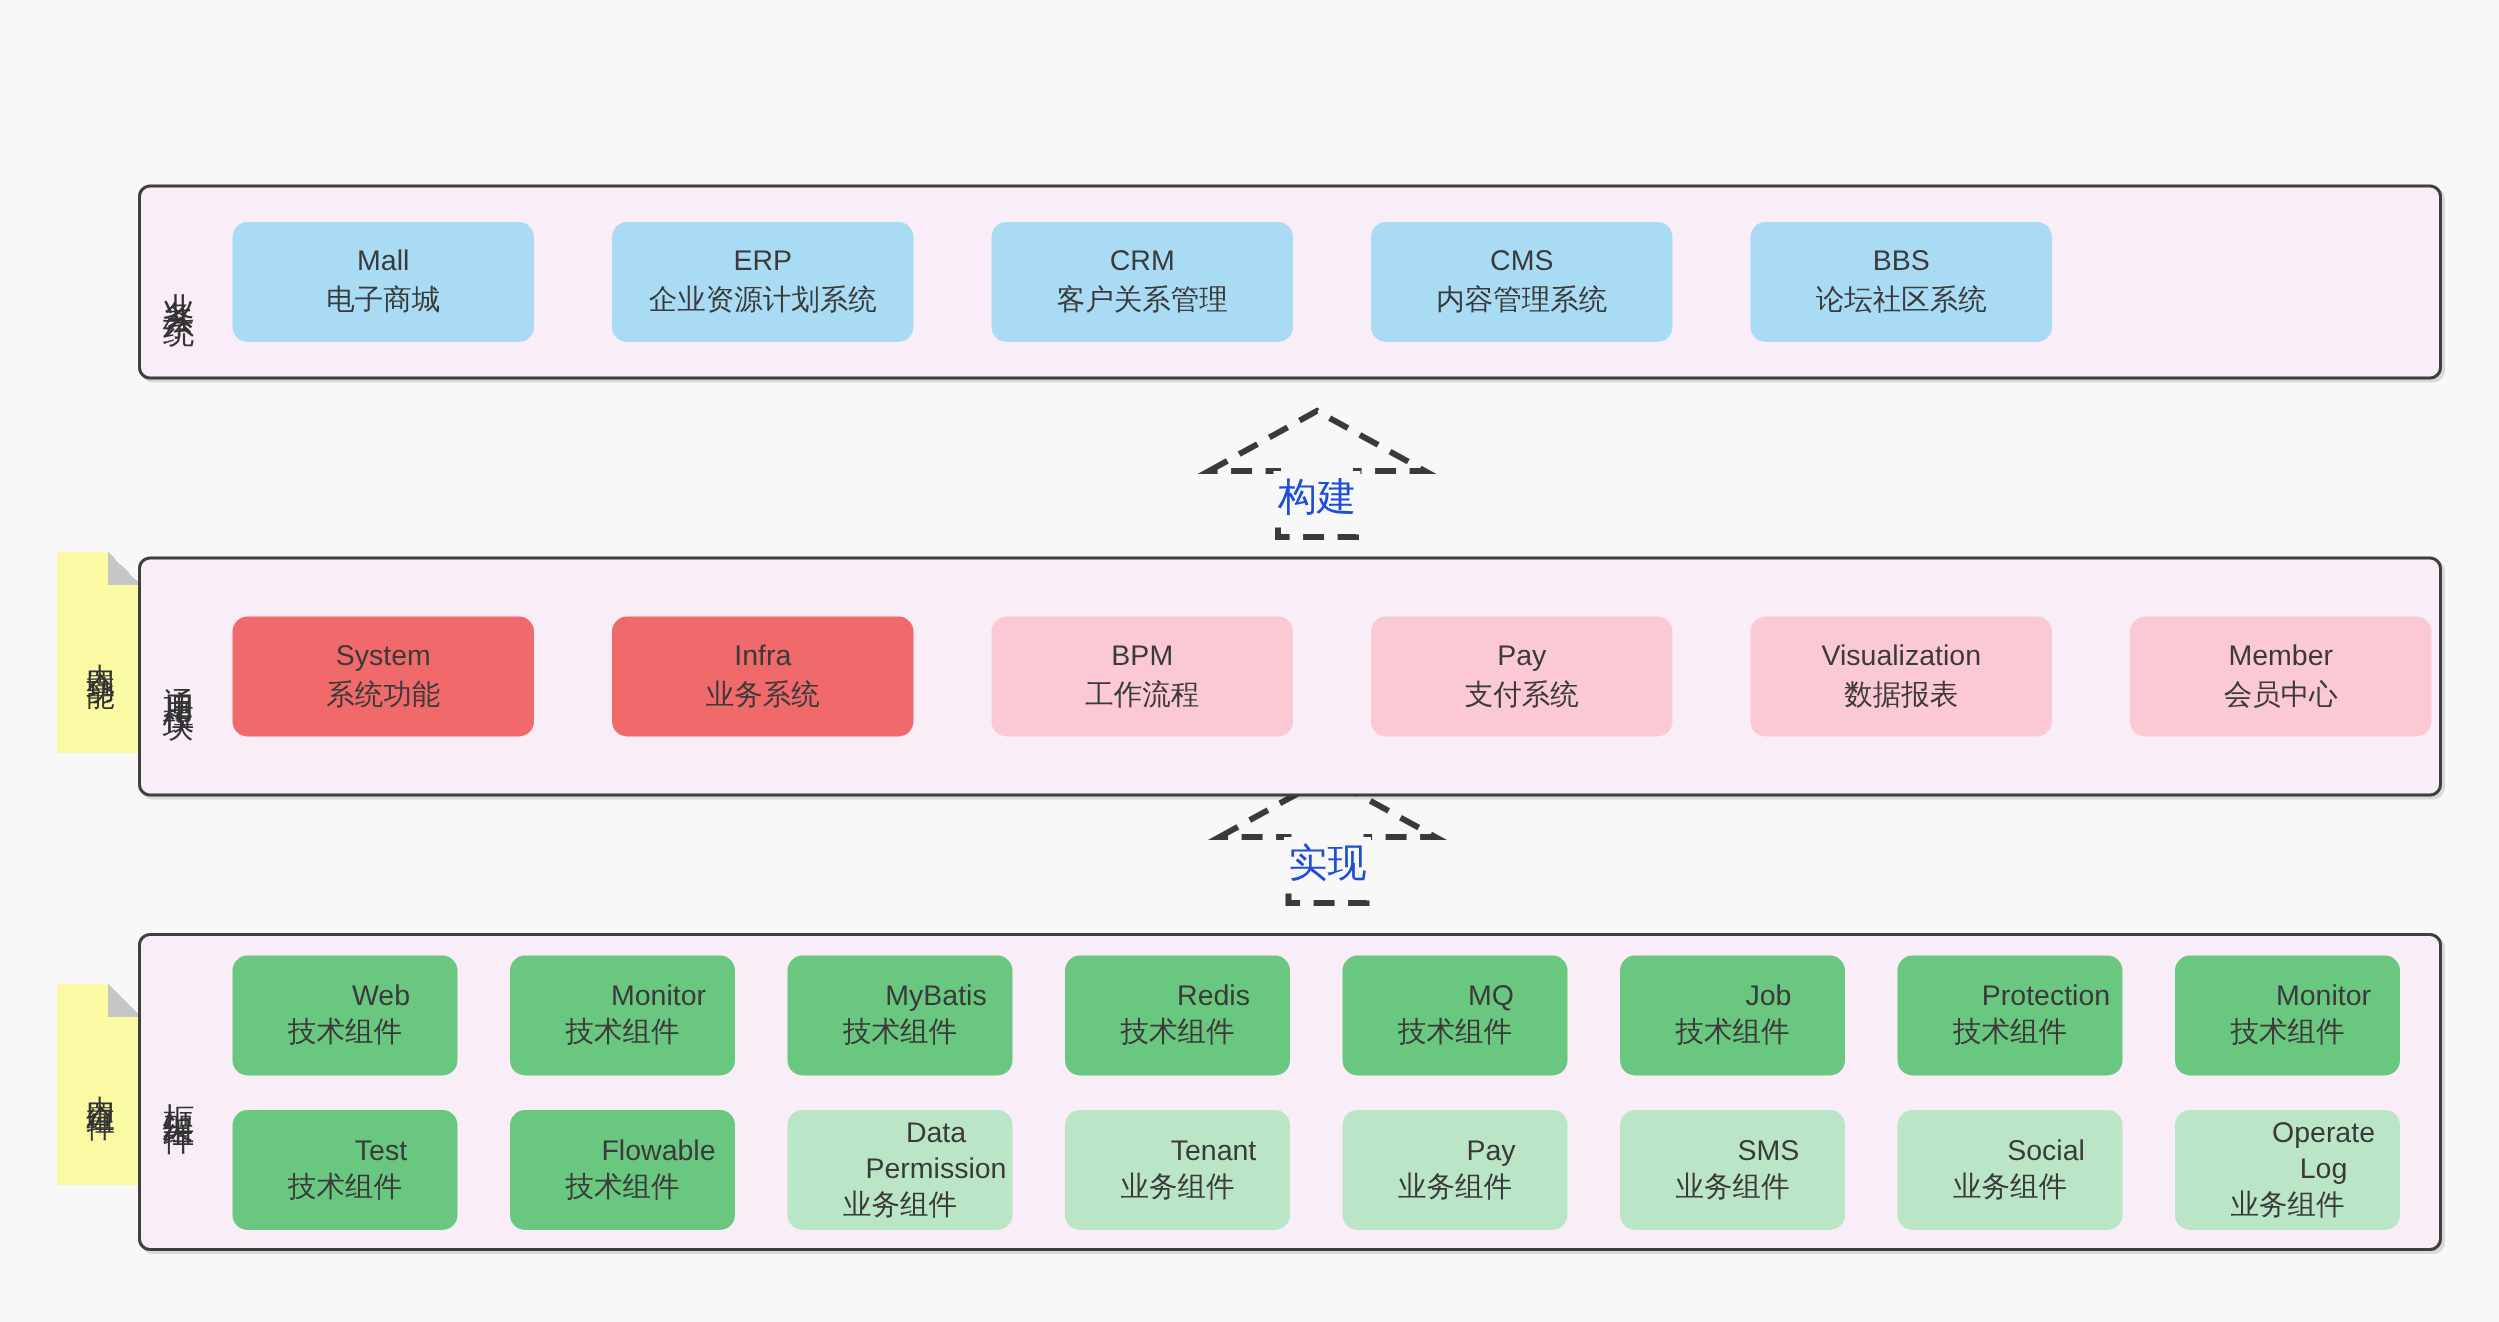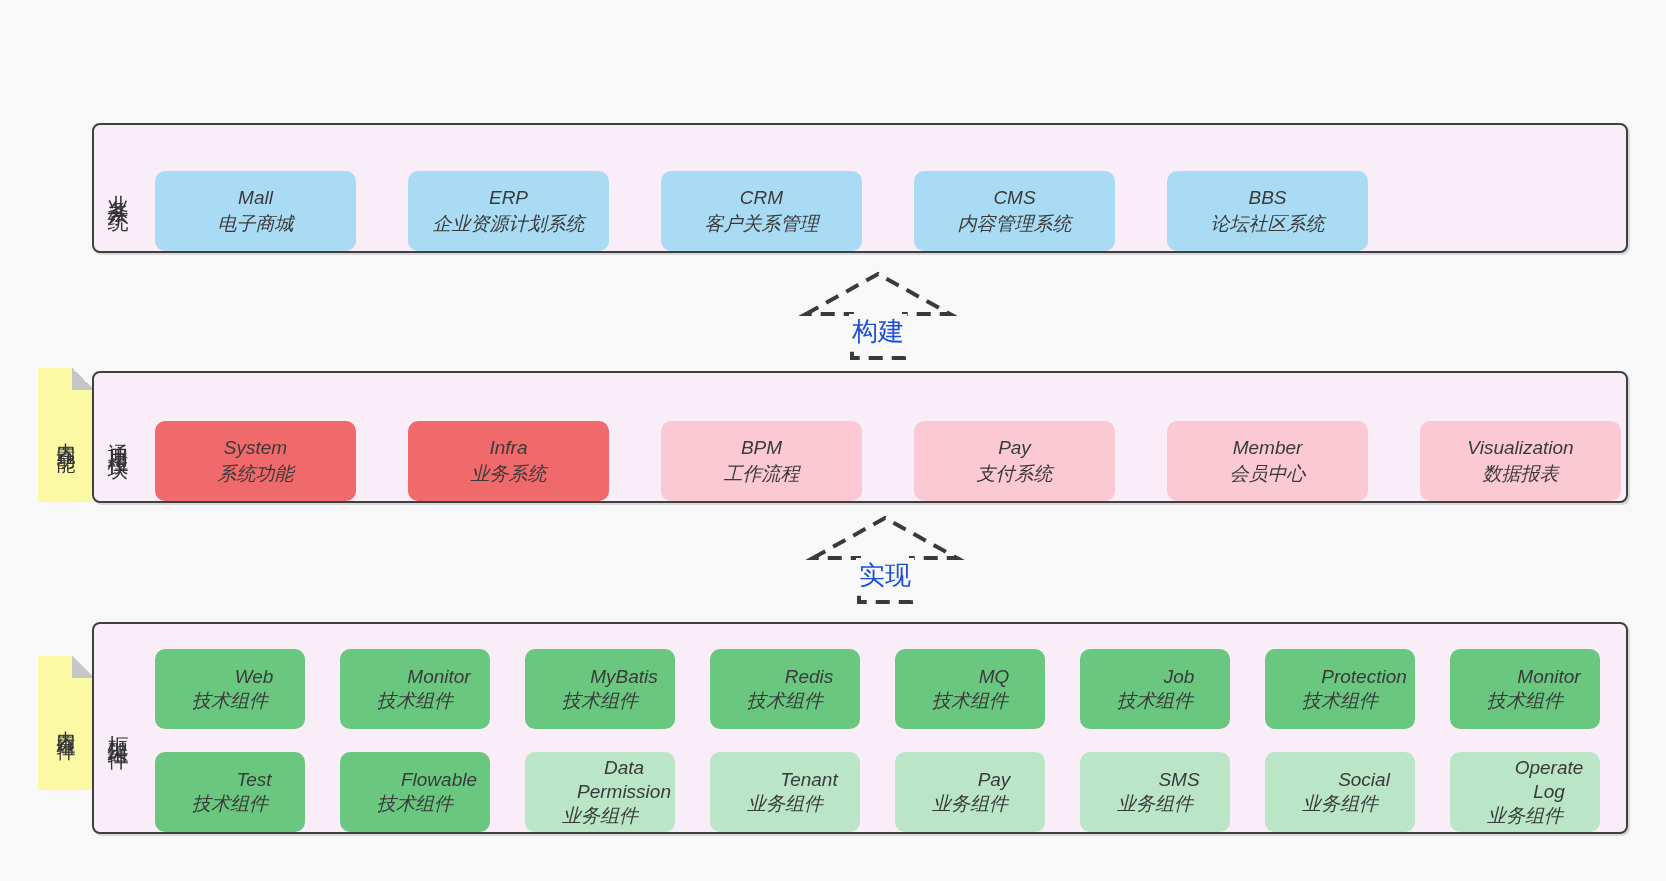--- a/index.html
+++ b/index.html
@@ -11,31 +11,31 @@
     color:var(--text,#3a3a3a);
   }
   .panel{
     position:absolute;left:92px;width:1536px;box-sizing:border-box;
     background:var(--section_bg,#f9eef8);
     border:2px solid var(--border,#3f3f3f);
     border-radius:8px;z-index:1;
     box-shadow:2px 2px 0 rgba(0,0,0,0.12);
   }
   #sec-business{top:123px;height:130px;}
-  #sec-modules{top:371px;height:132px;}
+  #sec-modules{top:371px;height:160px;}
   #sec-components{top:622px;height:212px;}
   .v-label{
     position:absolute;left:8px;top:0;bottom:0;width:32px;
     display:flex;align-items:center;justify-content:center;
     writing-mode:vertical-rl;text-orientation:upright;
     font-size:21px;letter-spacing:5px;color:#333;
   }
   .rows{
     position:absolute;left:61px;top:0;bottom:0;
-    display:flex;flex-direction:column;justify-content:flex-end;gap:23px;font-style:italic;
+    display:flex;flex-direction:column;justify-content:center;gap:23px;
   }
   .box-row{display:flex;}
   .panel.wide .box-row{gap:52px;}
   .panel.narrow .box-row{gap:35px;}
   .box{
     height:80px;border-radius:10px;
     display:flex;flex-direction:column;align-items:center;justify-content:center;
     text-align:center;font-size:19px;line-height:26px;color:#3a3a3a;
   }
   .panel.wide .box{width:201px;}
@@ -137,26 +137,26 @@
           </div>
           <div class="box c-pink">
             <div class="en">BPM</div>
             <div class="cn">工作流程</div>
           </div>
           <div class="box c-pink">
             <div class="en">Pay</div>
             <div class="cn">支付系统</div>
           </div>
           <div class="box c-pink">
+            <div class="en">Visualization</div>
+            <div class="cn">数据报表</div>
+          </div>
+          <div class="box c-pink">
             <div class="en">Member</div>
             <div class="cn">会员中心</div>
-          </div>
-          <div class="box c-pink">
-            <div class="en">Visualization</div>
-            <div class="cn">数据报表</div>
           </div>
         </div>
       </div>
   </div>
 
   <div class="panel narrow" id="sec-components">
     <div class="v-label">框架组件</div>
     <div class="rows">
         <div class="box-row">
           <div class="box c-green">

